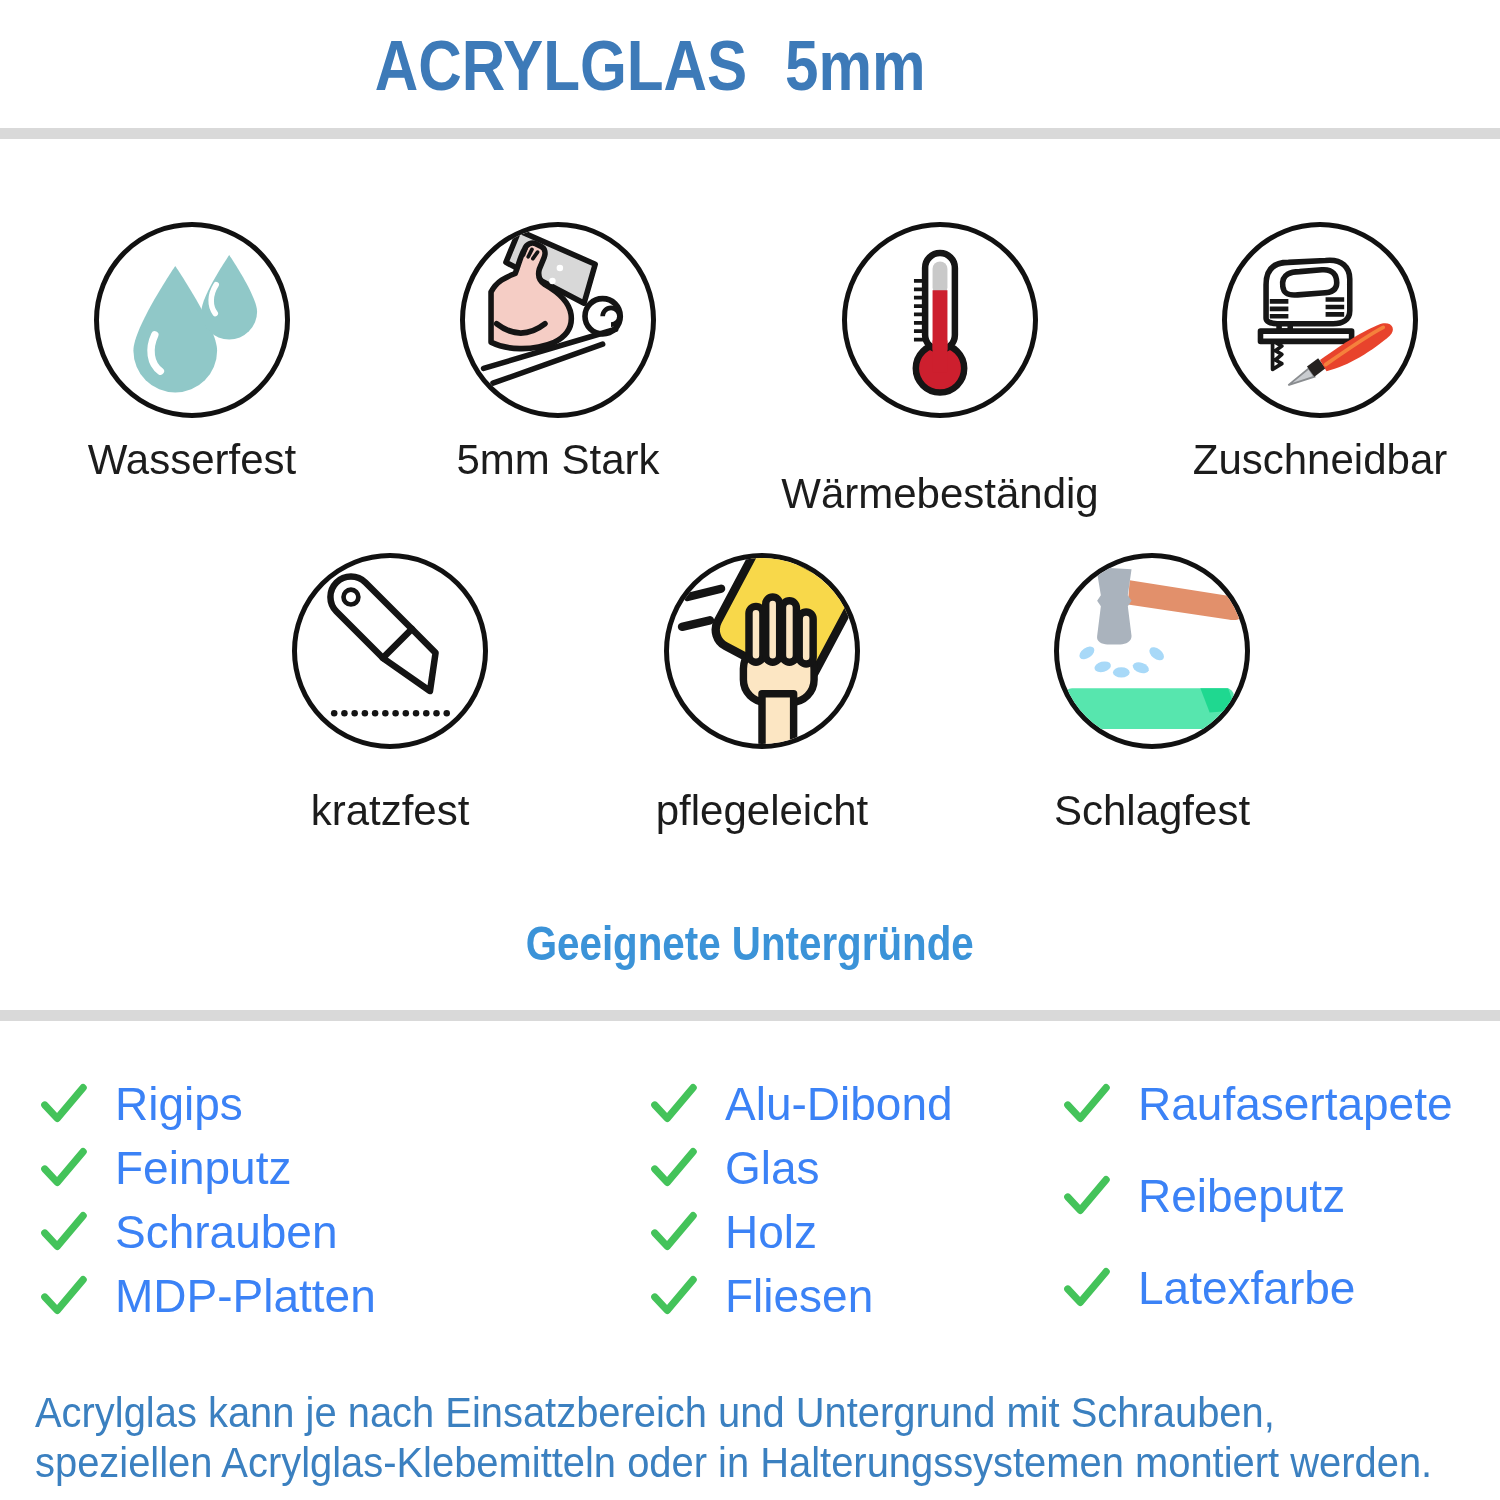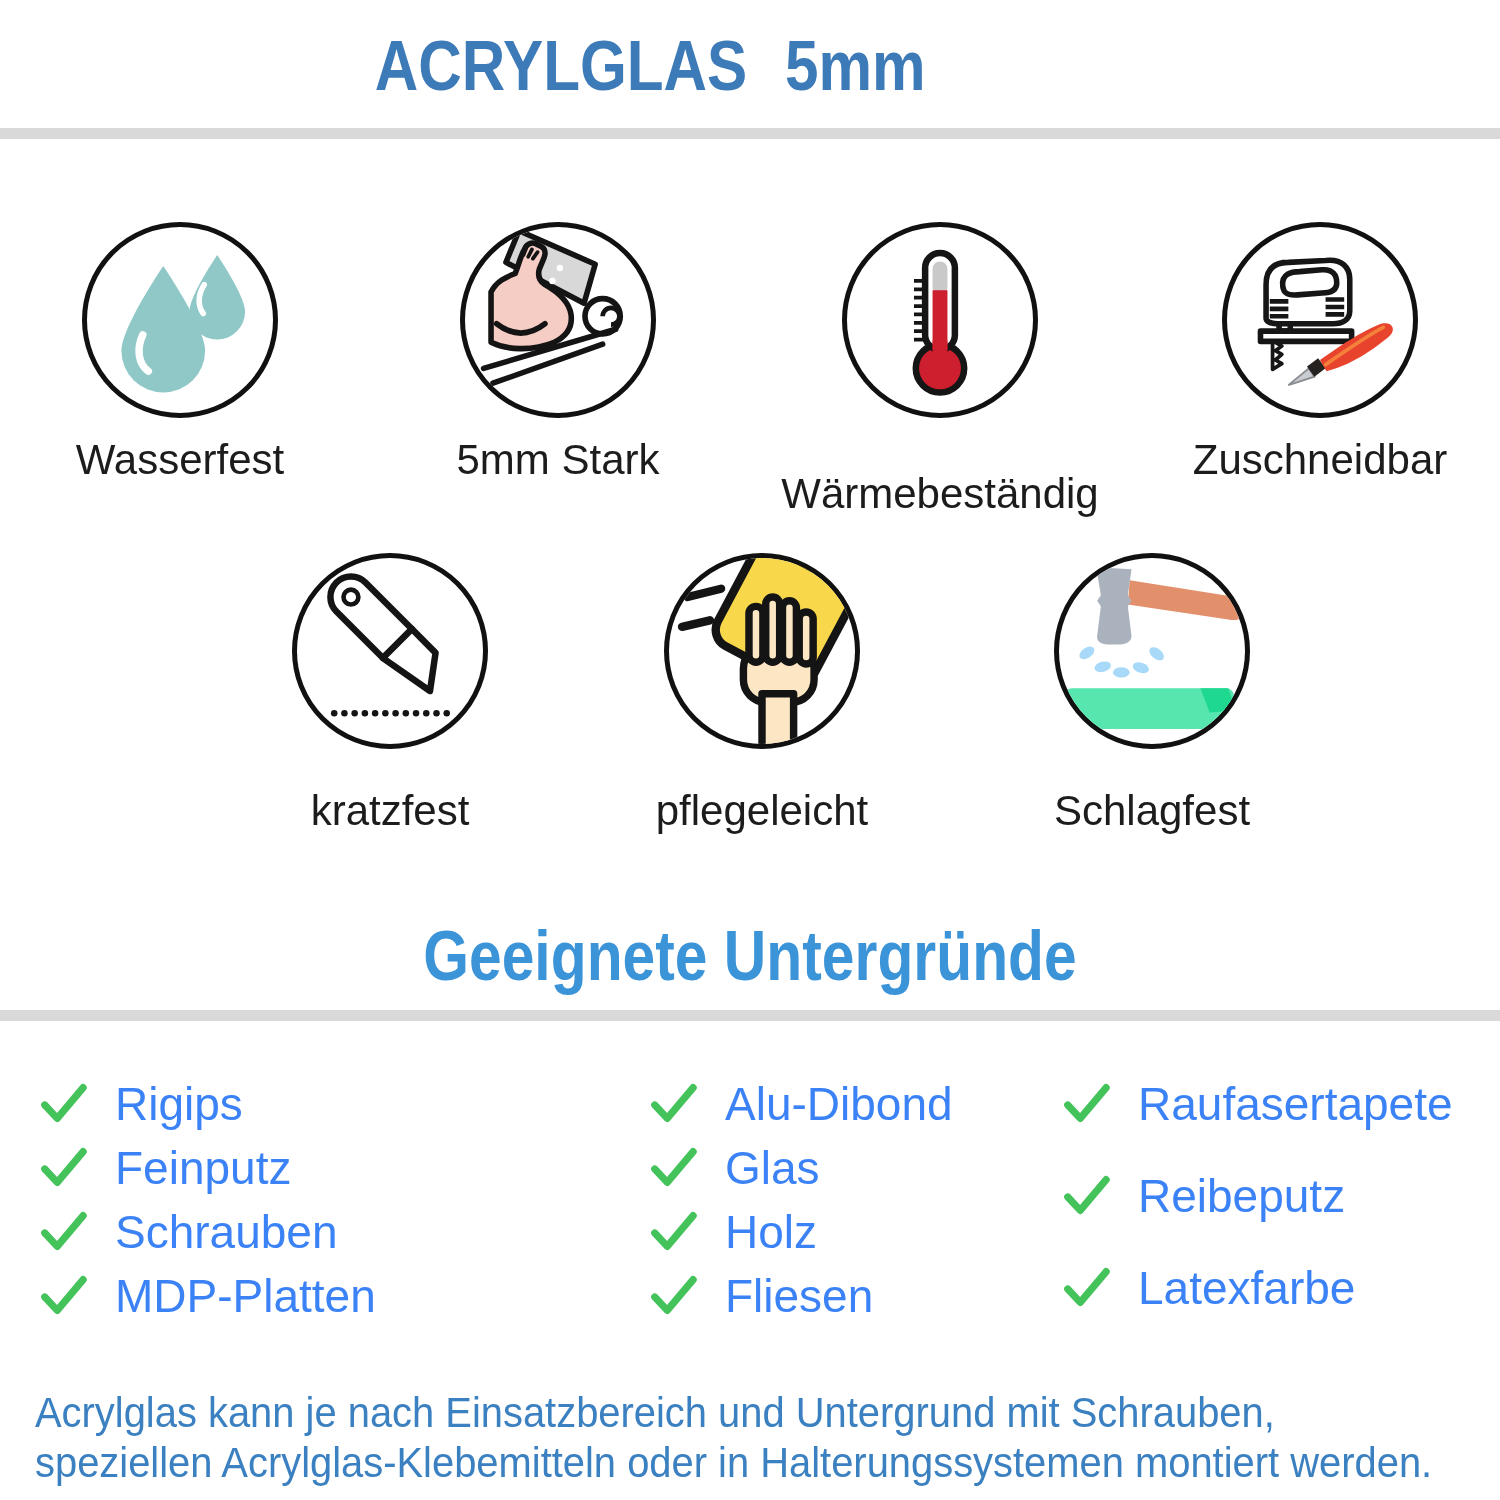--- a/index.html
+++ b/index.html
@@ -4,37 +4,37 @@
 <style>
   html,body{margin:0;padding:0;background:#fff;}
   #canvas{position:relative;width:1500px;height:1500px;background:#ffffff;overflow:hidden;
           font-family:"Liberation Sans", sans-serif;}
 
   
   .main-title{position:absolute;top:26px;left:0;width:1300px;text-align:center;
               font-size:70px;font-weight:bold;color:#3d7ab8;white-space:nowrap;}
   .main-title .squeeze{display:inline-block;transform:scaleX(.86);word-spacing:.35em;}
   .section-title{position:absolute;top:916px;left:0;width:1500px;text-align:center;
-                 font-size:70px;font-weight:bold;color:#3b93d8;white-space:nowrap;}
+                 font-size:48px;font-weight:bold;color:#3b93d8;white-space:nowrap;}
   .section-title .squeeze{display:inline-block;transform:scaleX(.84);}
 
   .bar{position:absolute;left:0;width:1500px;height:11px;background:#d9d9d9;}
   .bar-top{top:128px;}
   .bar-mid{top:1010px;}
 
   
   .feature{position:absolute;width:360px;display:flex;flex-direction:column;align-items:center;}
   .feature .icon-circle{width:186px;height:186px;border:5px solid #111;border-radius:50%;
                         background:#fff;overflow:hidden;flex:none;}
   .icon-circle svg{width:100%;height:100%;display:block;}
   .feature .feature-label{margin-top:18px;font-size:42px;color:#1c1c1c;white-space:nowrap;}
   .row1{top:222px;}
   .row2{top:553px;}
   .row2 .feature-label{margin-top:38px;}
-  .f1{left:0px;} .f2{left:378px;} .f3{left:760px;gap:34px;} .f4{left:1140px;}
+  .f1{left:0px;padding-left:12px;} .f2{left:378px;} .f3{left:760px;gap:34px;} .f4{left:1140px;}
   .f5{left:210px;} .f6{left:582px;align-items:center;} .f7{left:972px;}
 
   
   .sub-col{position:absolute;top:1072px;display:flex;flex-direction:column;}
   .col1{left:35px;} .col2{left:645px;} .col3{left:1058px;gap:28px;}
   .sub-item{display:flex;align-items:center;height:64px;}
   .check-icon{width:56px;height:48px;margin-right:24px;flex:none;}
   .sub-label{font-size:46px;color:#3b82f6;white-space:nowrap;}
 
   

